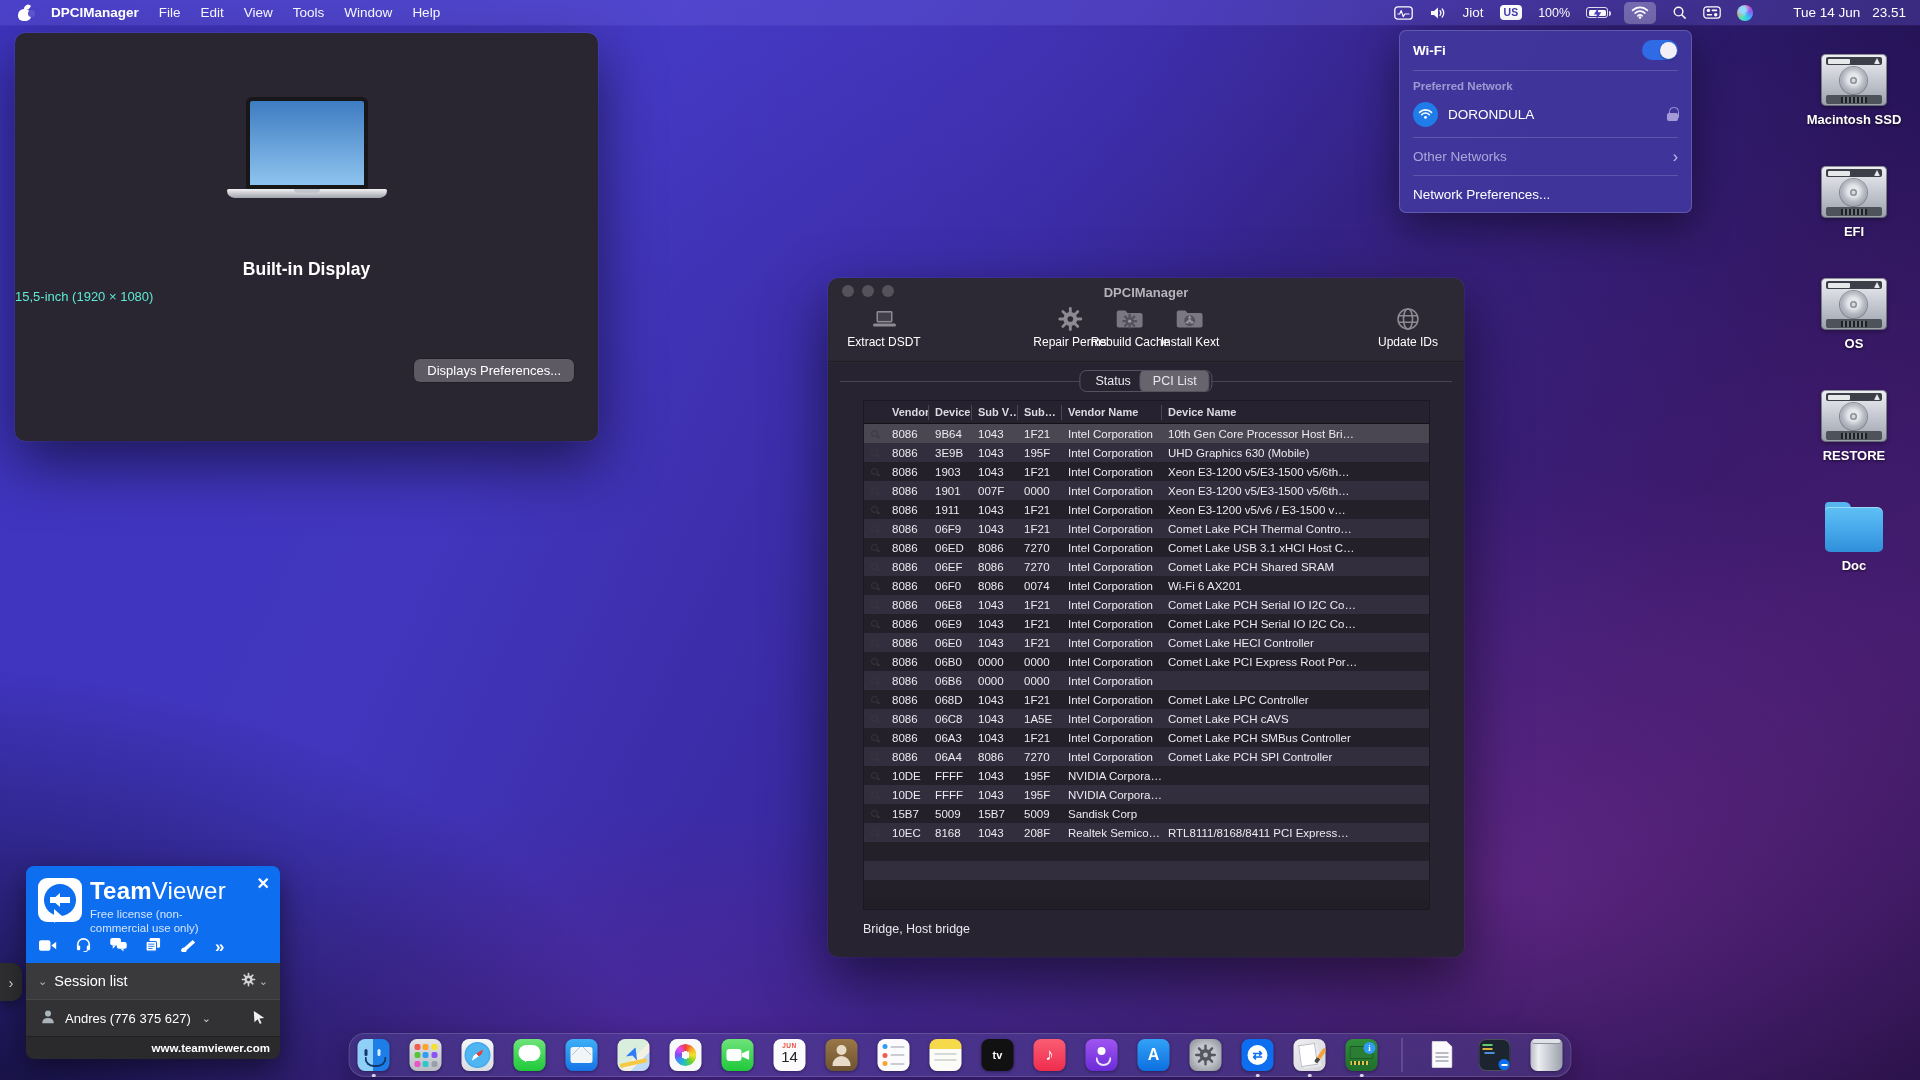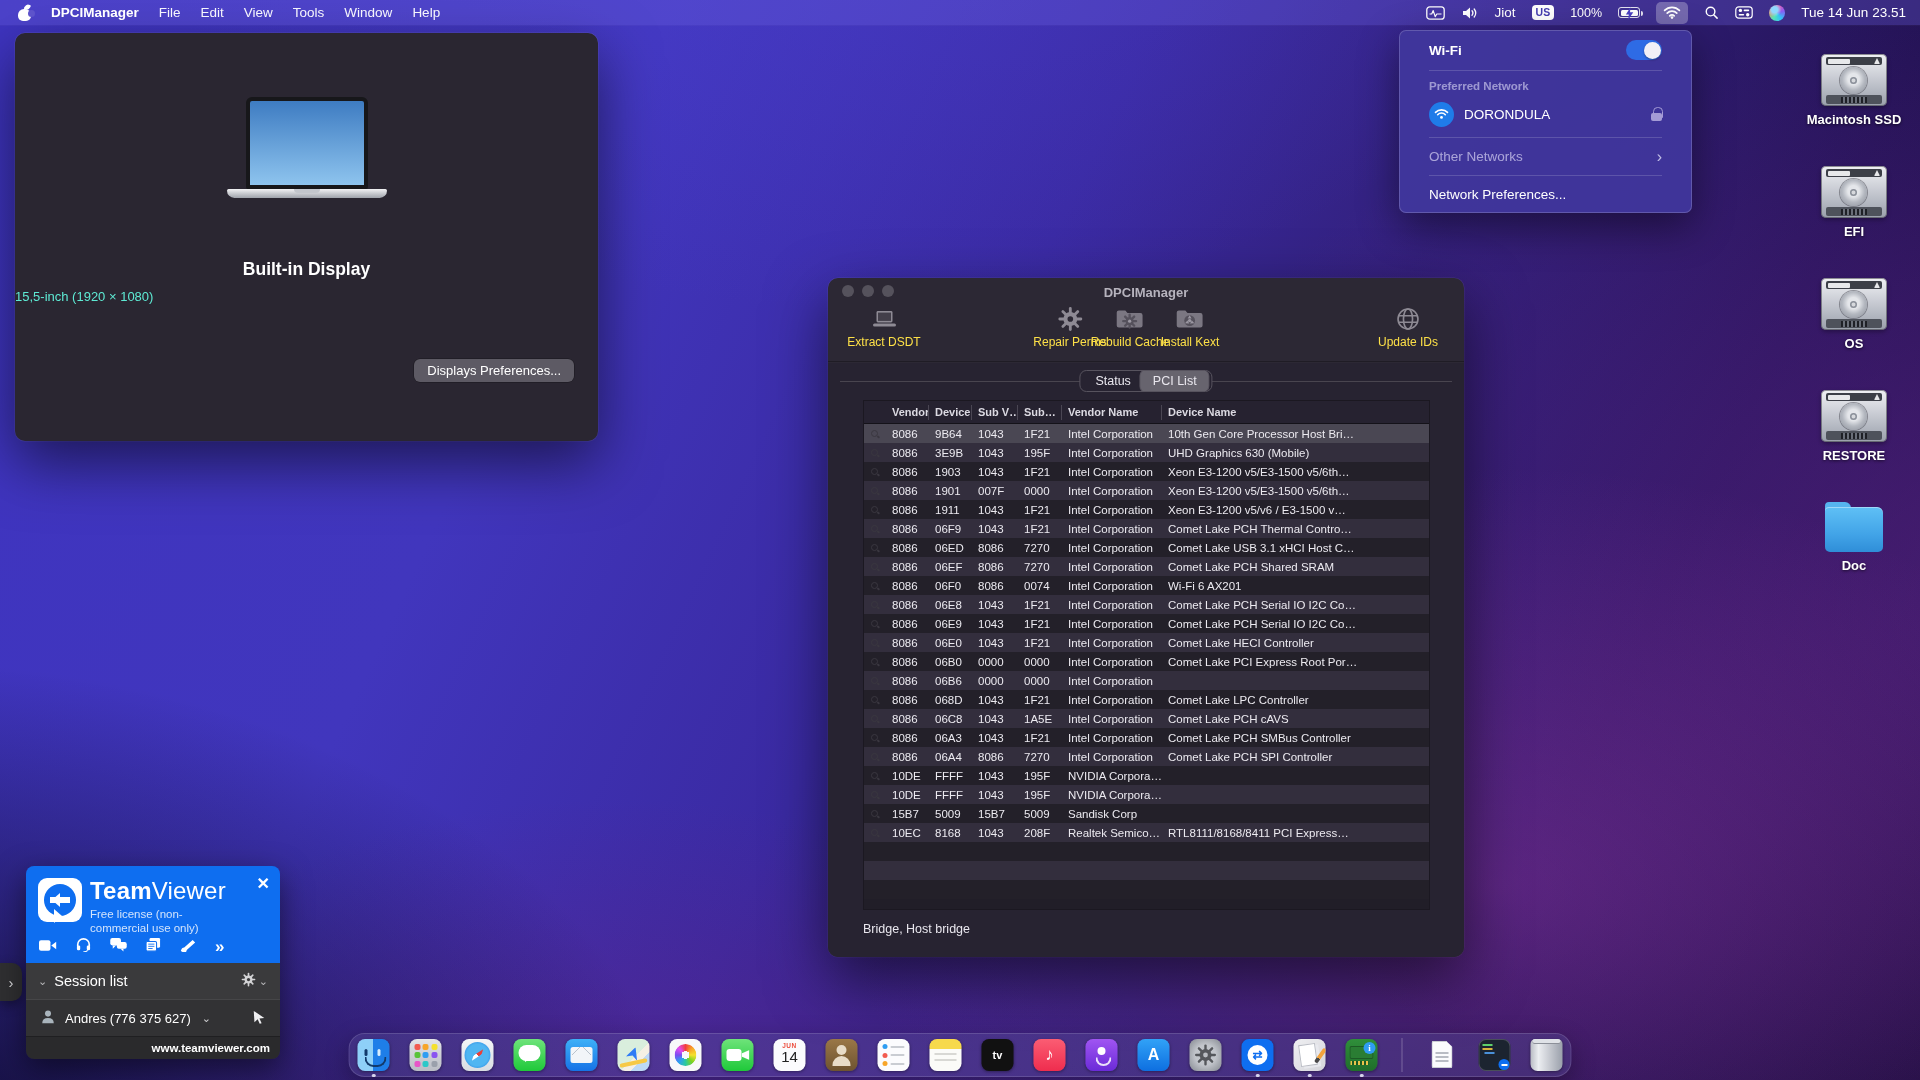--- a/index.html
+++ b/index.html
@@ -33,21 +33,21 @@
   .apple-logo .a-leaf{position:absolute;left:6.5px;top:-0.5px;width:4.5px;height:5.5px;background:#fff;border-radius:80% 10% 80% 10%;transform:rotate(30deg);}
   .kb-badge{background:#fff;color:#443bb0;font-size:10.5px;font-weight:bold;border-radius:4px;padding:2px 4px;line-height:1;}
   .batt{position:relative;width:22px;height:11px;border:1px solid rgba(255,255,255,0.85);border-radius:3px;}
   .batt .fill{position:absolute;inset:1.5px;background:#fff;border-radius:1.5px;}
   .batt::after{content:"";position:absolute;right:-4px;top:2.5px;width:2.2px;height:5px;background:rgba(255,255,255,0.85);border-radius:0 2px 2px 0;}
   .batt svg{position:absolute;left:6px;top:-1px;}
   .wifi-active{background:rgba(255,255,255,0.28);border-radius:5px;padding:3px 7px;}
   .siri-orb{width:16px;height:16px;border-radius:50%;
     background:radial-gradient(circle at 35% 30%, #8fd8ff 0 20%, rgba(143,216,255,0) 45%),
                conic-gradient(#ff5fa2,#8a5cf5,#31c3f7,#57e6b4,#ff875f,#ff5fa2);}
-  .mb-clock{display:flex;gap:4px;}
+  .mb-clock{display:flex;gap:12px;margin-left:24px;}
 
   
   .traffic{display:flex;gap:8px;}
   .tl{width:12px;height:12px;border-radius:50%;}
   .tl.red{background:#ed6a5f;} .tl.yellow{background:#f5bf4f;} .tl.gray{background:#55525c;}
 
   .seg-group{display:inline-flex;border:1px solid #57535e;border-radius:7px;overflow:hidden;}
   .seg{padding:3px 11px;font-size:12.5px;color:#e9e7ee;position:relative;}
   .seg + .seg{border-left:1px solid #57535e;}
   .seg.active{background:#67646e;border-left:none;border-radius:6px;margin:-1px;padding:4px 12px;box-shadow:0 0 0 1px #57535e;}
@@ -70,21 +70,21 @@
     font-size:13px;padding:4px 13px;border-radius:6px;font-family:inherit;box-shadow:0 0 0 0.5px rgba(0,0,0,0.4);}
 
   
   .dpci-window{position:absolute;left:828px;top:278px;width:636px;height:679px;border-radius:10px;
     background:#2c2834;box-shadow:0 22px 60px rgba(0,0,0,0.55), 0 0 0 0.5px rgba(255,255,255,0.10);z-index:15;}
   .dp-titlebar{position:relative;height:26px;display:flex;align-items:center;padding:0 14px;}
   .dp-title{position:absolute;left:0;right:0;text-align:center;top:7px;font-size:13px;font-weight:bold;color:#b6b3bd;}
   .dp-toolbar{position:relative;height:58px;border-bottom:1px solid #1f1c25;}
   .tb-item{position:absolute;top:0;display:flex;flex-direction:column;align-items:center;}
   .tb-icon{height:30px;width:40px;display:flex;align-items:center;justify-content:center;position:relative;}
-  .tb-label{font-size:12px;color:#fde047;margin-top:1px;white-space:nowrap;}
+  .tb-label{font-size:12px;color:#ffffff;margin-top:1px;white-space:nowrap;}
   .tb-extract{left:8px;width:96px;}
   .tb-repair{left:242px;transform:translateX(-50%);}
   .tb-rebuild{left:302px;transform:translateX(-50%);}
   .tb-install{left:362px;transform:translateX(-50%);}
   .tb-update{right:8px;width:96px;}
   .dp-content{position:absolute;top:85px;bottom:0;left:0;right:0;background:#272331;border-radius:0 0 10px 10px;}
   .dp-tabline{position:absolute;top:18px;left:12px;right:12px;border-top:1px solid #49454f;}
   .dp-tabs{position:absolute;top:7px;left:50%;transform:translateX(-50%);background:#272331;padding:0 4px;}
   .pci-table{position:absolute;left:35px;top:37px;width:567px;height:510px;background:#211e28;
     border:1px solid #1b1821;overflow:hidden;}
@@ -99,21 +99,21 @@
   .pci-row.selected{background:#4a4753;}
   .pci-row .c{padding-left:6px;overflow:hidden;}
   .mag{width:13px;height:13px;margin-left:4px;border-radius:3.5px;background:#d8d6db;position:relative;}
   .mag::before{content:"";position:absolute;left:2.5px;top:2.5px;width:5px;height:5px;border:1.4px solid #3a3740;border-radius:50%;}
   .mag::after{content:"";position:absolute;left:8.6px;top:8.4px;width:3px;height:1.6px;background:#3a3740;border-radius:1px;transform:rotate(45deg);}
   .dp-status{position:absolute;left:35px;top:559px;font-size:12.5px;color:#e9e7ee;}
 
   
   .wifi-menu{position:absolute;left:1399px;top:30px;width:293px;border-radius:7px;z-index:70;
     background:rgba(64,54,156,0.94);box-shadow:0 14px 40px rgba(0,0,0,0.45), 0 0 0 1px rgba(255,255,255,0.18) inset;
-    padding:5px 16px;font-size:13.5px;}
+    padding:5px 0;font-size:13.5px;}
   .wm-row{display:flex;align-items:center;padding:0 14px;}
   .wm-title{height:30px;font-weight:bold;}
   .toggle{margin-left:auto;width:36px;height:20px;border-radius:10px;background:#2e6be5;position:relative;}
   .toggle .knob{position:absolute;right:1.5px;top:1.5px;width:17px;height:17px;border-radius:50%;background:#f2f0f6;box-shadow:0 1px 2px rgba(0,0,0,0.35);}
   .wm-sep{height:1px;background:rgba(255,255,255,0.16);margin:5px 14px;}
   .wm-section{height:20px;font-size:11.5px;font-weight:bold;color:rgba(235,233,255,0.55);}
   .wm-network{height:36px;gap:10px;}
   .wifi-badge{width:25px;height:25px;border-radius:50%;background:#1f7ce9;display:flex;align-items:center;justify-content:center;}
   .lock{margin-left:auto;position:relative;width:11px;height:14px;}
   .lock::before{content:"";position:absolute;left:1.5px;top:0;width:8px;height:9px;border:1.6px solid #a49bd6;border-radius:4.5px 4.5px 0 0;}

